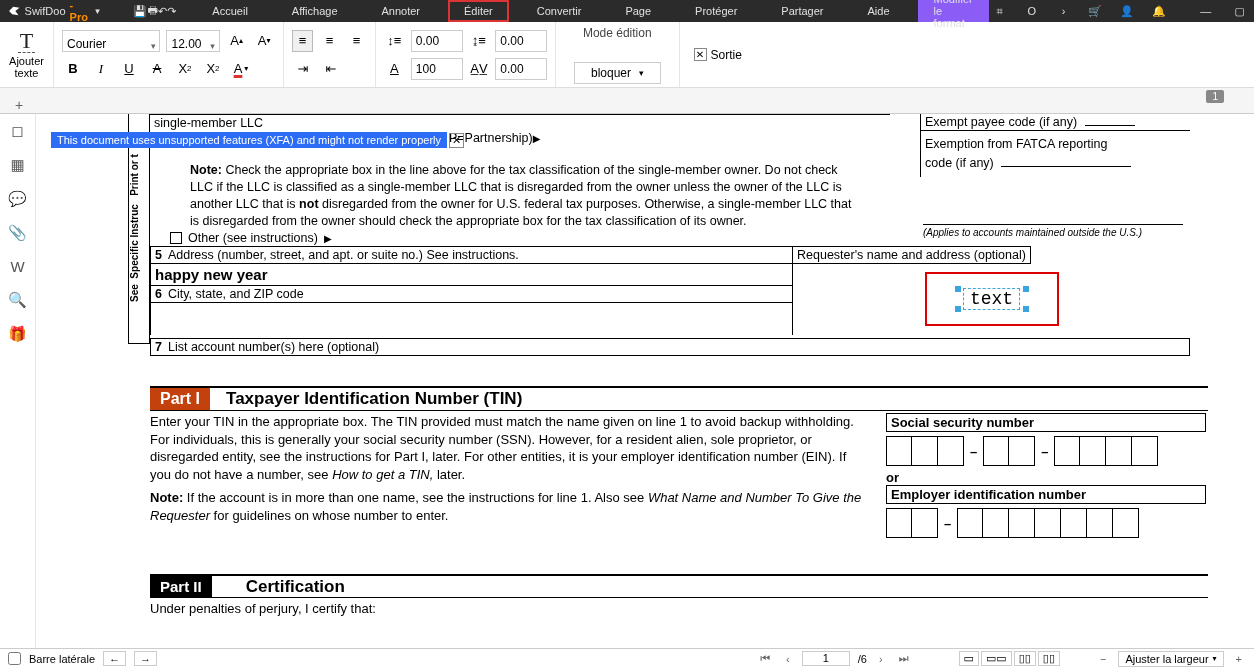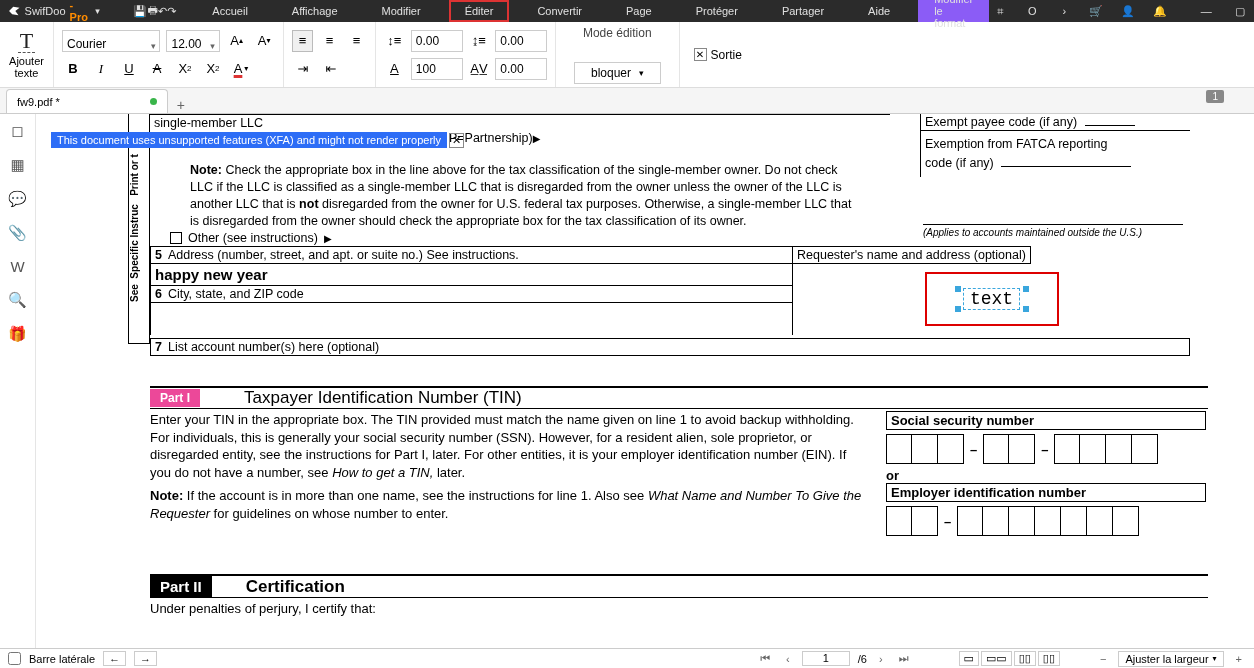--- a/index.html
+++ b/index.html
@@ -80,21 +80,21 @@
     <span class="chev">▾</span>
   </div>
   <span class="sep"></span>
   <span class="ticon">💾</span>
   <span class="ticon">🖶</span>
   <span class="ticon">↶</span>
   <span class="ticon">↷</span>
   <div class="menu">
     <span class="mi">Accueil</span>
     <span class="mi">Affichage</span>
-    <span class="mi">Modifier</span>
+    <span class="mi">Annoter</span>
     <span class="mi hl">Éditer</span>
     <span class="mi">Convertir</span>
     <span class="mi">Page</span>
     <span class="mi">Protéger</span>
     <span class="mi">Partager</span>
     <span class="mi">Aide</span>
     <span class="mi green">Modifier le format</span>
   </div>
   <div class="right">
     <span class="ricon">⌗</span>
@@ -176,24 +176,20 @@
   </div>
   <div class="rcol exit">
     <div class="exbtn">
       <span class="xbox">✕</span>
         <span>Sortie</span>
     </div>
   </div>
 </div>
 
 <div class="tabstrip">
-  <div class="tab">
-    <span>fw9.pdf *</span>
-    <span class="dot"></span>
-  </div>
   <span class="newtab">+</span>
   <span class="pagenum">1</span>
 </div>
 
 <div class="workspace">
   <div class="leftbar">
     <span>◻</span>
     <span>▦</span>
     <span>💬</span>
     <span>📎</span>
@@ -273,22 +269,22 @@
             </div>
             <div style="position:absolute;top:224px;left:22px;width:1040px;border:1px solid #000;border-left:1px solid #000;padding:1px 4px;font-size:12.5px">
               <b style="margin-right:6px">7</b><span>List account number(s) here (optional)</span>
             </div>
           </div>
         </div>
       </div>
 
       <div style="position:absolute;top:272px;left:42px;width:1058px">
         <div style="border-top:2px solid #000;border-bottom:1px solid #000;display:flex;align-items:center">
-          <span style="background:#ec4899;color:#fff;font-weight:bold;padding:2px 10px;font-size:12px">Part I</span>
-          <span style="font-weight:normal;font-size:17px;margin-left:44px">Taxpayer Identification Number (TIN)</span>
+          <span style="background:#c2410c;color:#fff;font-weight:bold;padding:2px 10px;font-size:16px">Part I</span>
+          <span style="font-weight:bold;font-size:17px;margin-left:16px">Taxpayer Identification Number (TIN)</span>
         </div>
         <div style="display:flex;margin-top:2px">
           <div style="width:716px;font-size:13px;line-height:1.35">
             <span>Enter your TIN in the appropriate box. The TIN provided must match the name given on line 1 to avoid backup withholding. For individuals, this is generally your social security number (SSN). However, for a resident alien, sole proprietor, or disregarded entity, see the instructions for Part I, later. For other entities, it is your employer identification number (EIN). If you do not have a number, see </span><i>How to get a TIN,</i><span> later.</span>
             <div style="height:6px"></div>
             <b>Note:</b><span> If the account is in more than one name, see the instructions for line 1. Also see </span><i>What Name and Number To Give the Requester</i><span> for guidelines on whose number to enter.</span>
           </div>
           <div style="width:320px;margin-left:20px">
             <div style="border:1px solid #000;padding:1px 4px;font-weight:bold;font-size:13px">Social security number</div>
             <div style="display:flex;align-items:center;margin-top:4px">

